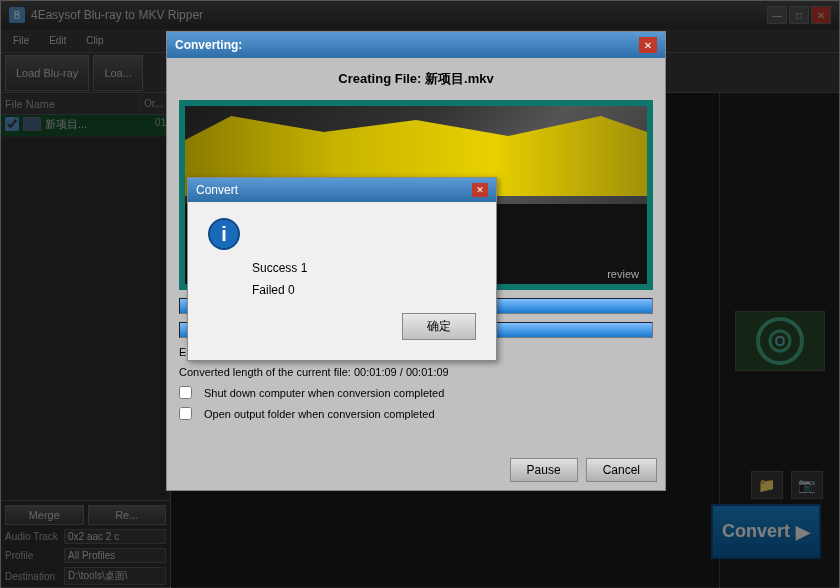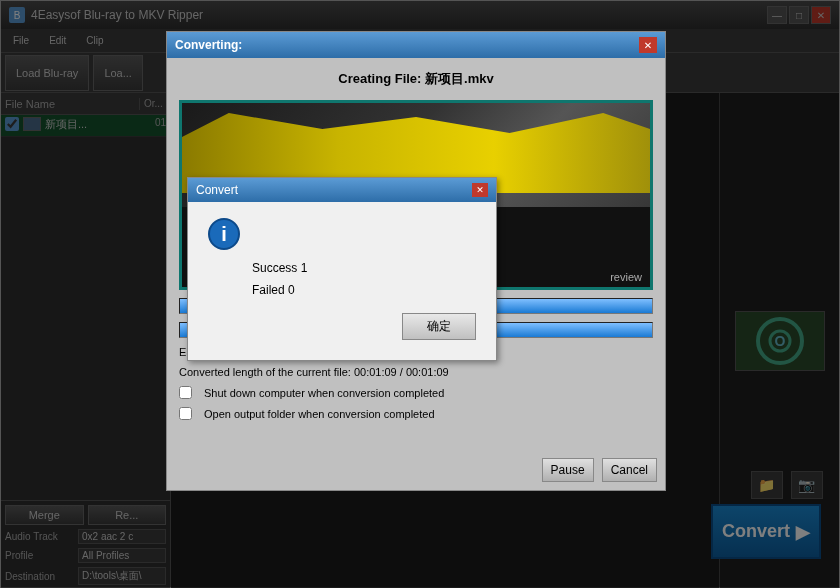--- a/index.html
+++ b/index.html
@@ -198,21 +198,21 @@
       border: 1px solid #666;
       color: #ccc;
       padding: 3px 6px;
       cursor: pointer;
       font-size: 11px;
       flex: 1;
     }
     .field-row {
       display: flex;
       align-items: center;
-      gap: 18px;
+      gap: 4px;
     }
     .field-label {
       color: #aaa;
       font-size: 10px;
       width: 55px;
       flex-shrink: 0;
     }
     .field-value {
       color: #ccc;
       font-size: 10px;
@@ -363,21 +363,21 @@
       font-size: 13px;
       font-weight: bold;
       color: #000;
       text-align: center;
       margin-bottom: 4px;
     }
     .video-preview-box {
       width: 100%;
       height: 190px;
       background: #14532d;
-      border: 3px solid #0f766e;
+      border: 6px solid #0f766e;
       overflow: hidden;
       position: relative;
     }
     
     .video-bg {
       width: 100%;
       height: 100%;
       background: linear-gradient(135deg, #1a1a1a 0%, #333 40%, #555 60%, #2a2a2a 100%);
       position: relative;
       overflow: hidden;
@@ -428,21 +428,21 @@
     }
     .dialog-actions {
       display: flex;
       justify-content: flex-end;
       gap: 8px;
       padding: 4px 8px 8px;
     }
     .dialog-btn {
       background: linear-gradient(to bottom, #e0e0e0, #b0b0b0);
       border: 1px solid #888;
-      padding: 4px 8px;
+      padding: 4px 16px;
       cursor: pointer;
       font-size: 12px;
       color: #000;
     }
 
     
     .inner-dialog {
       position: absolute;
       top: 145px;
       left: 20px;

